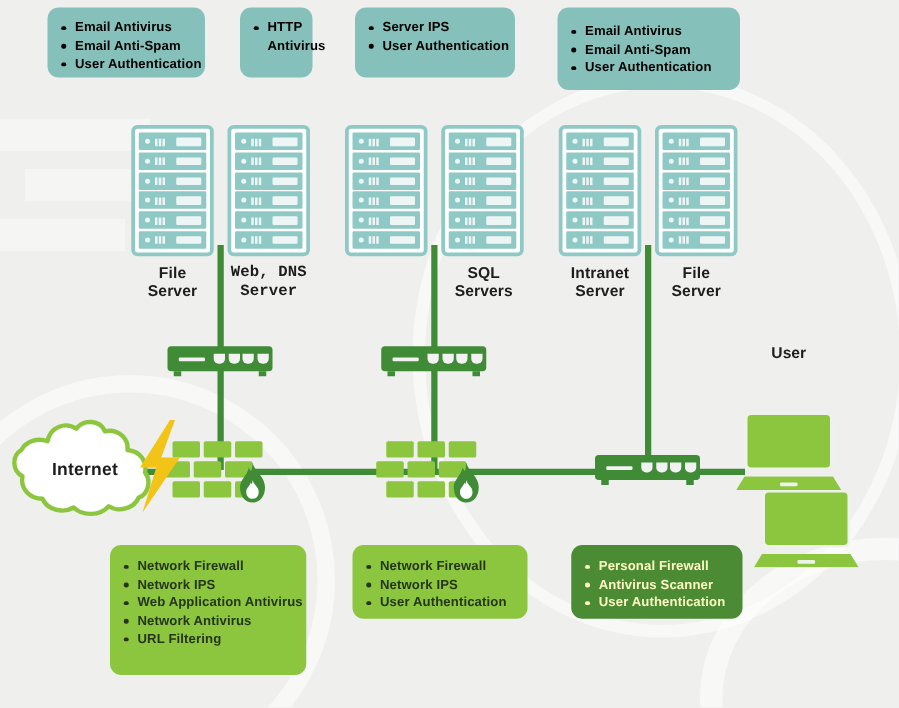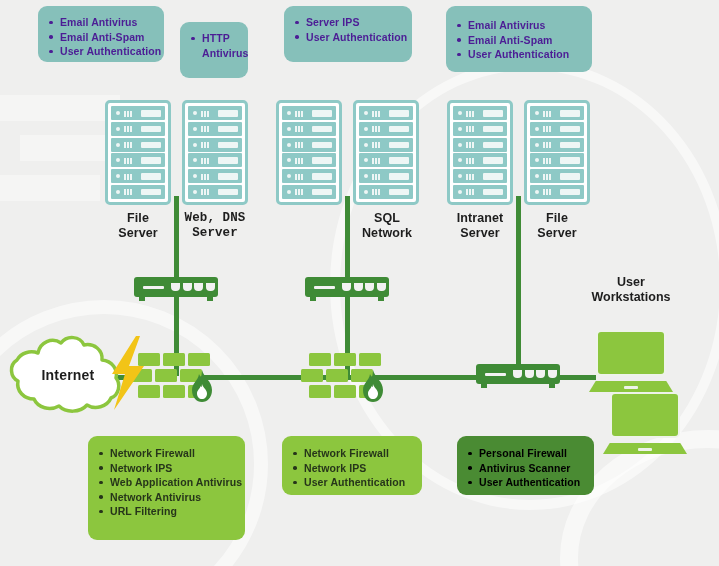--- a/index.html
+++ b/index.html
@@ -16,23 +16,23 @@
   .wm{position:absolute;border-radius:50%;border:14px solid rgba(255,255,255,.55);pointer-events:none;}
   .wm2{position:absolute;background:rgba(255,255,255,.38);pointer-events:none;}
 
   
   .ibox{
     position:absolute;
     border-radius:9px;
     box-sizing:border-box;
     padding:9px 12px 9px 11px;
   }
-  .ibox.teal{background:#86c0ba;color:#4c1d95;}
+  .ibox.teal{background:#86c0ba;color:#000000;}
   .ibox.green{background:#8cc63e;color:#26351a;}
-  .ibox.dgreen{background:#4a8b33;color:#000000;}
+  .ibox.dgreen{background:#4a8b33;color:#fef9c3;}
   .ibox ul{margin:0;padding:0;list-style:none;}
   .ibox li{
     font-size:10.5px;
     font-weight:bold;
     line-height:14.6px;
     letter-spacing:.1px;
     white-space:nowrap;
     position:relative;
     padding-left:11px;
   }
@@ -145,21 +145,21 @@
   <div class="wm" style="left:560px;top:430px;width:260px;height:220px;border-width:18px;"></div>
 
   <div class="ibox teal" style="left:38px;top:6px;width:126px;height:56px;">
     <ul>
       <li>Email Antivirus</li>
       <li>Email Anti-Spam</li>
       <li>User Authentication</li>
     </ul>
   </div>
 
-  <div class="ibox teal wrapit" style="left:180px;top:6px;width:68px;height:56px;margin-top:16px;">
+  <div class="ibox teal wrapit" style="left:192px;top:6px;width:58px;height:56px;">
     <ul>
       <li>HTTP Antivirus</li>
     </ul>
   </div>
 
   <div class="ibox teal" style="left:284px;top:6px;width:128px;height:56px;">
     <ul>
       <li>Server IPS</li>
       <li>User Authentication</li>
     </ul>
@@ -542,21 +542,21 @@
   <div class="rack-label" style="left:100px;top:211px;width:76px;">
     <div>File</div>
     <div>Server</div>
   </div>
   <div class="rack-label" style="left:173px;top:211px;width:84px;font-family:Liberation Mono, monospace;">
     <div>Web, DNS</div>
     <div>Server</div>
   </div>
   <div class="rack-label" style="left:349px;top:211px;width:76px;">
     <div>SQL</div>
-    <div>Network</div>
+    <div>Servers</div>
   </div>
   <div class="rack-label" style="left:440px;top:211px;width:80px;">
     <div>Intranet</div>
     <div>Server</div>
   </div>
   <div class="rack-label" style="left:519px;top:211px;width:76px;">
     <div>File</div>
     <div>Server</div>
   </div>
 
@@ -639,21 +639,20 @@
   </div>
 
   <div class="bolt" style="left:106px;top:336px;width:44px;height:74px;">
     <svg width="44" height="74" viewBox="0 0 44 74">
       <path d="M30 0 L6 38 L19 38 L8 74 L38 30 L23 30 L34 0 Z" fill="#f2c417"></path>
     </svg>
   </div>
 
   <div class="ws-label" style="left:572px;top:275px;width:118px;">
     <div>User</div>
-    <div>Workstations</div>
   </div>
 
   <div class="laptop" style="left:589px;top:330px;">
     <div class="screen"></div>
     <div class="base"></div>
     <div class="notch"></div>
   </div>
 
   <div class="laptop" style="left:603px;top:392px;">
     <div class="screen"></div>

